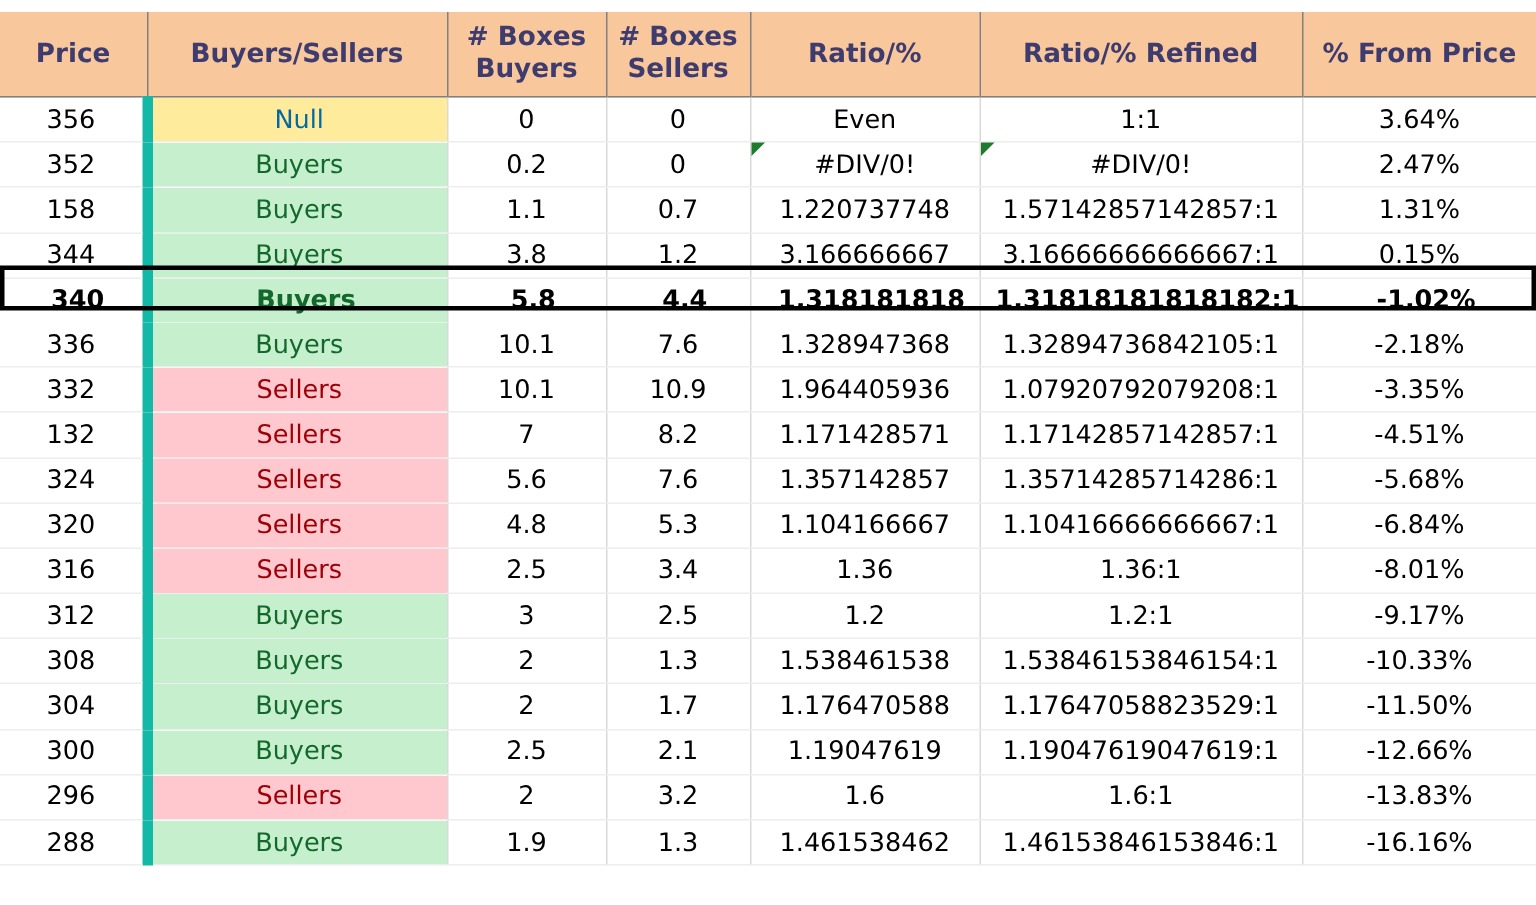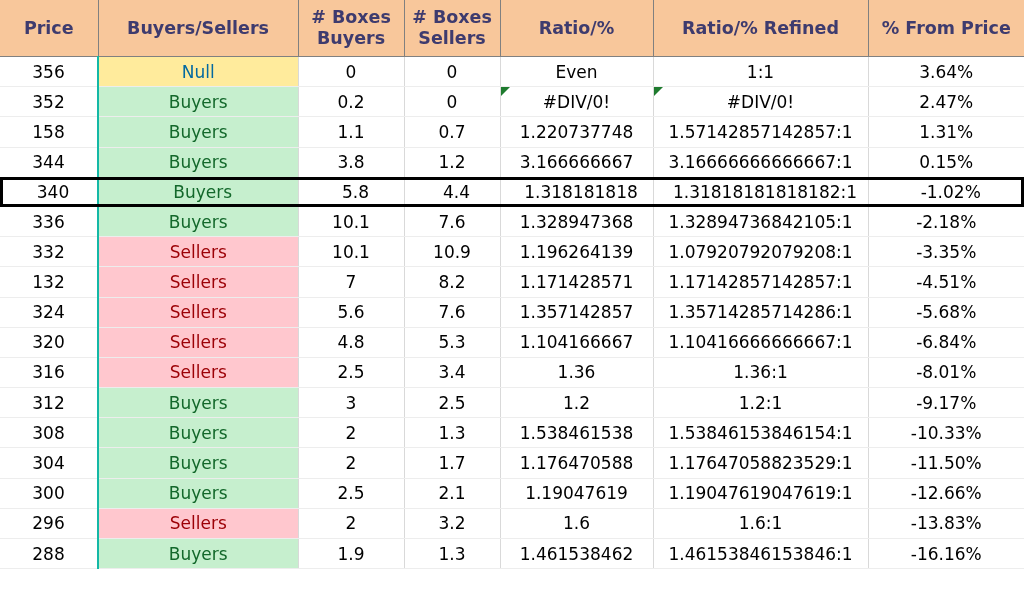--- a/index.html
+++ b/index.html
@@ -17,20 +17,21 @@
     width: 1024px;
     height: 603px;
     position: relative;
     overflow: hidden;
   }
   table.grid {
     border-collapse: collapse;
     table-layout: fixed;
     width: 1024px;
     border-spacing: 0;
+    margin-top: 8px;
   }
   table.grid col.c-price      { width: 98px; }
   table.grid col.c-bs         { width: 200px; }
   table.grid col.c-bb         { width: 106px; }
   table.grid col.c-bsel       { width: 96px; }
   table.grid col.c-ratio      { width: 153px; }
   table.grid col.c-refined    { width: 215px; }
   table.grid col.c-from       { width: 156px; }
 
   th, td {
@@ -59,30 +60,30 @@
 
   
   tbody tr { height: 29.2px; }
   tbody td {
     border-right: 1px solid #D9D9D9;
     border-bottom: 1px solid #EDEDED;
     height: 29.2px;
     position: relative;
   }
   tbody td.c-from { border-right: none; }
-  tbody td.c-price { border-right: 2px solid #14b8a6; }
+  tbody td.c-price { border-right: 7px solid #14b8a6; }
 
   
   td.state-buyers  { background: #C6EFCE; color: #13682B; }
   td.state-sellers { background: #FFC7CE; color: #9C0006; }
   td.state-null    { background: #FFEB9C; color: #0369a1; }
 
   
   tr.hl-row td {
-    font-weight: normal;
+    font-weight: bold;
     border-bottom: none;
     padding-left: 9px;
   }
   tr.hl-row td.c-price   { color: #000000; }
   tr.hl-row td.state-buyers { color: #13682B; }
 
   
   .hl-box {
     position: absolute;
     left: 0;
@@ -296,21 +297,21 @@
           <td class="state-sellers">
             <span class="cell-text">Sellers</span>
           </td>
           <td class="">
             <span class="cell-text">10.1</span>
           </td>
           <td class="">
             <span class="cell-text">10.9</span>
           </td>
           <td class="">
-            <span class="cell-text">1.196264139</span>
+            <span class="cell-text">1.964405936</span>
           </td>
           <td class="">
             <span class="cell-text">1.07920792079208:1</span>
           </td>
           <td class="c-from">
             <span class="cell-text">-3.35%</span>
           </td>
         </tr>
         <tr>
           <td class="c-price">

